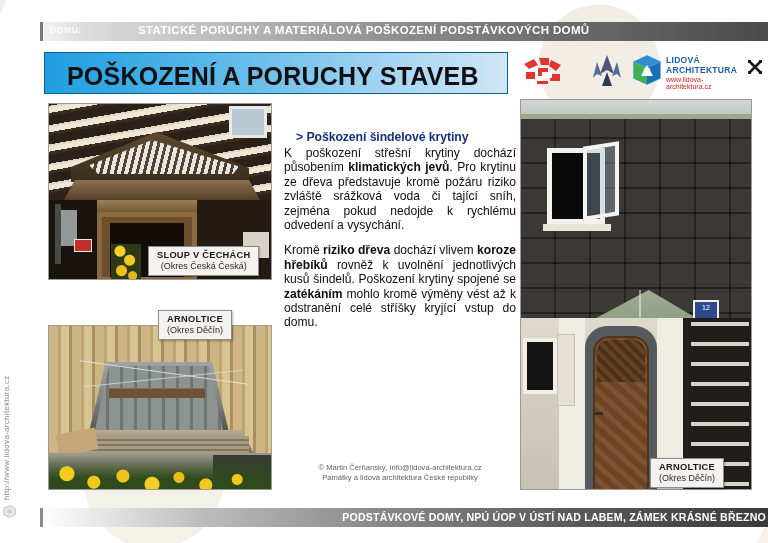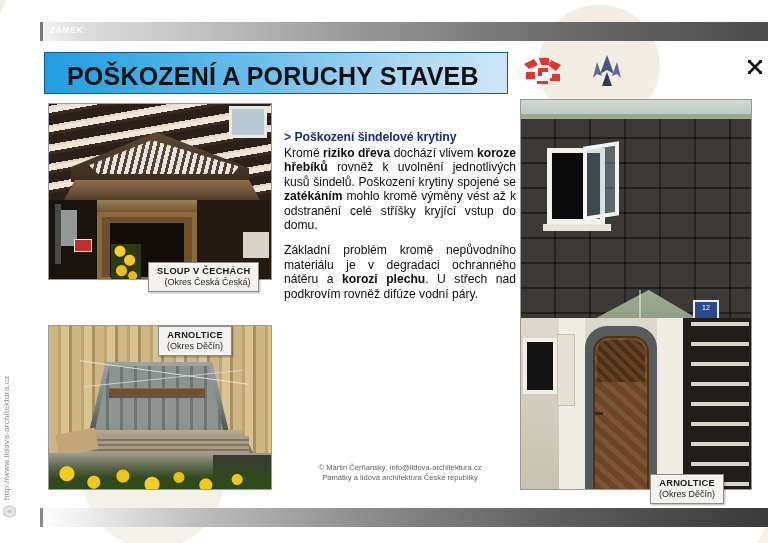--- a/index.html
+++ b/index.html
@@ -70,21 +70,21 @@
   
   .sectiontitle{
     position:absolute;left:284px;top:96px;width:232px;
     text-align:center;font-size:17.5px;font-weight:bold;color:#111;
     letter-spacing:.3px;
   }
 
   
   .textcol{position:absolute;left:284px;top:130px;width:232px;}
   .subhead{
-    font-size:12.3px;font-weight:bold;color:#16307d;margin:0 0 2px 0;
+    font-size:12.3px;font-weight:bold;color:#16307d;margin:0 0 2px 12px;
     letter-spacing:-.1px;
   }
   .para{
     font-size:12.1px;line-height:14.4px;color:#0d0d0d;
     text-align:justify;margin:0 0 11px 0;
     -webkit-hyphens:none;hyphens:none;
   }
   .para b{font-weight:bold;}
   .para.last{margin-bottom:6px;}
 
@@ -244,21 +244,21 @@
   .ph3 .darkr{position:absolute;left:162px;top:218px;width:70px;height:173px;background:#201d1a;}
   .ph3 .ladder{
     position:absolute;left:170px;top:222px;width:58px;height:168px;
     background:repeating-linear-gradient(to bottom,rgba(235,232,222,.9) 0 4px,rgba(0,0,0,0) 4px 20px);
   }
 
   
   .caption{
     position:absolute;background:#f3f2ee;border:1px solid #8d8d8d;
     box-shadow:1px 1px 2px rgba(0,0,0,.3);
-    text-align:right;box-sizing:border-box;padding:3px 8px 4px 8px;margin-top:16px;
+    text-align:center;box-sizing:border-box;padding:3px 8px 4px 8px;
   }
   .caption .c1{font-size:9.3px;font-weight:bold;color:#1a1a1a;letter-spacing:.25px;white-space:nowrap;}
   .caption .c2{font-size:9px;color:#2a2a2a;white-space:nowrap;margin-top:1px;}
   .cap-sloup{left:148px;top:246px;}
   .cap-arn1{left:158px;top:310px;}
   .cap-arn2{left:650px;top:458px;}
 
   
   .vurl{
     position:absolute;left:2px;top:330px;width:16px;height:170px;
@@ -281,21 +281,22 @@
 </style>
 </head>
 <body>
 
 <div class="page-bg"></div>
 
 <div class="sheet">
 
   <div class="topbar">
     <div class="bar-accent"></div>
-    <div class="tema">ZÁMEK:</div>
+    <div class="tema">DOMŮ:</div>
+    <div class="topic">STATICKÉ PORUCHY A MATERIÁLOVÁ POŠKOZENÍ PODSTÁVKOVÝCH DOMŮ</div>
   </div>
 
   <div class="titleband">
     <div class="maintitle">POŠKOZENÍ A PORUCHY STAVEB</div>
   </div>
 
   <div class="logos">
     <svg class="logo-npu" viewBox="0 0 44 30">
       <g fill="#e2352f">
         <path d="M2 8 L12 3 L16 9 L7 13 Z"></path>
@@ -310,35 +311,48 @@
       <path d="M20 16 L30 16 L30 22 L20 22 Z" fill="#ffffff"></path>
     </svg>
 
     <svg class="logo-uop" viewBox="0 0 34 34">
       <path d="M17 1 L24 20 L17 16 L10 20 Z" fill="#49577a"></path>
       <path d="M7 8 L12 22 L7 20 L3 24 Z" fill="#5b6a90"></path>
       <path d="M27 8 L31 24 L27 20 L22 22 Z" fill="#5b6a90"></path>
       <path d="M17 18 L22 32 L12 32 Z" fill="#2f3a57"></path>
     </svg>
 
+    <div class="logo-la">
+      <svg class="cube" viewBox="0 0 30 30">
+        <path d="M15 1 L28 7 L28 23 L15 29 L2 23 L2 7 Z" fill="#ffffff" stroke="#3a8fd0" stroke-width="1.4"></path>
+        <path d="M15 1 L28 7 L15 13 L2 7 Z" fill="#2f8fd6"></path>
+        <path d="M2 7 L15 13 L15 29 L2 23 Z" fill="#3fb24c"></path>
+        <path d="M28 7 L28 23 L15 29 L15 13 Z" fill="#1b6fb5"></path>
+        <path d="M15 10 L21 21 L9 21 Z" fill="#ffffff"></path>
+        <circle cx="15" cy="16" r="3.4" fill="#ffffff"></circle>
+      </svg>
+      <div class="l1">LIDOVÁ</div>
+      <div class="l2">ARCHITEKTURA</div>
+      <div class="l3">www.lidova-architektura.cz</div>
+    </div>
 
     <svg class="logo-x" viewBox="0 0 14 14">
       <rect x="0" y="0" width="3" height="3" fill="#1a1a1a"></rect>
       <rect x="11" y="0" width="3" height="3" fill="#1a1a1a"></rect>
       <rect x="0" y="11" width="3" height="3" fill="#1a1a1a"></rect>
       <rect x="11" y="11" width="3" height="3" fill="#1a1a1a"></rect>
       <path d="M2 2 L12 12 M12 2 L2 12" stroke="#1a1a1a" stroke-width="2.6"></path>
     </svg>
   </div>
 
 
   <div class="textcol">
     <div class="subhead">&gt; Poškození šindelové krytiny</div>
+    <p class="para">K poškození střešní krytiny dochází působením <b>klimatických jevů</b>. Pro krytinu ze dřeva představuje kromě požáru riziko zvláště srážková voda či tající sníh, zejména pokud nedojde k rychlému odvedení a vysychání.</p>
     <p class="para">Kromě <b>riziko dřeva</b> dochází vlivem <b>koroze hřebíků</b> rovněž k uvolnění jednotlivých kusů šindelů. Poškození krytiny spojené se <b>zatékáním</b> mohlo kromě výměny vést až k odstranění celé stříšky kryjící vstup do domu.</p>
-    <p class="para last">Základní problém kromě nepůvodního materiálu je v degradaci ochranného nátěru a <b>korozi plechu</b>. U střech nad podkrovím rovněž difúze vodní páry.</p>
   </div>
 
   <div class="credits">
     <div>© Martin Čerňanský, info@lidova-architektura.cz</div>
     <div>Památky a lidová architektura České republiky</div>
   </div>
 
   <div class="photo ph1">
     <div class="wall"></div>
     <div class="win"></div>
@@ -414,15 +428,16 @@
   </div>
 
   <div class="vurl">http://www.lidova-architektura.cz</div>
   <svg class="vmark" viewBox="0 0 13 13">
     <path d="M6.5 .6 L12.2 3.3 L12.2 9.7 L6.5 12.4 L.8 9.7 L.8 3.3 Z" fill="#e7e7e7" stroke="#b9b9b9" stroke-width=".8"></path>
     <circle cx="6.5" cy="6.5" r="2" fill="#c9c9c9"></circle>
   </svg>
 
   <div class="botbar">
     <div class="bar-accent"></div>
+    <div class="foot">PODSTÁVKOVÉ DOMY, NPÚ ÚOP V ÚSTÍ NAD LABEM, ZÁMEK KRÁSNÉ BŘEZNO</div>
   </div>
 
 </div>
 
 </body></html>

